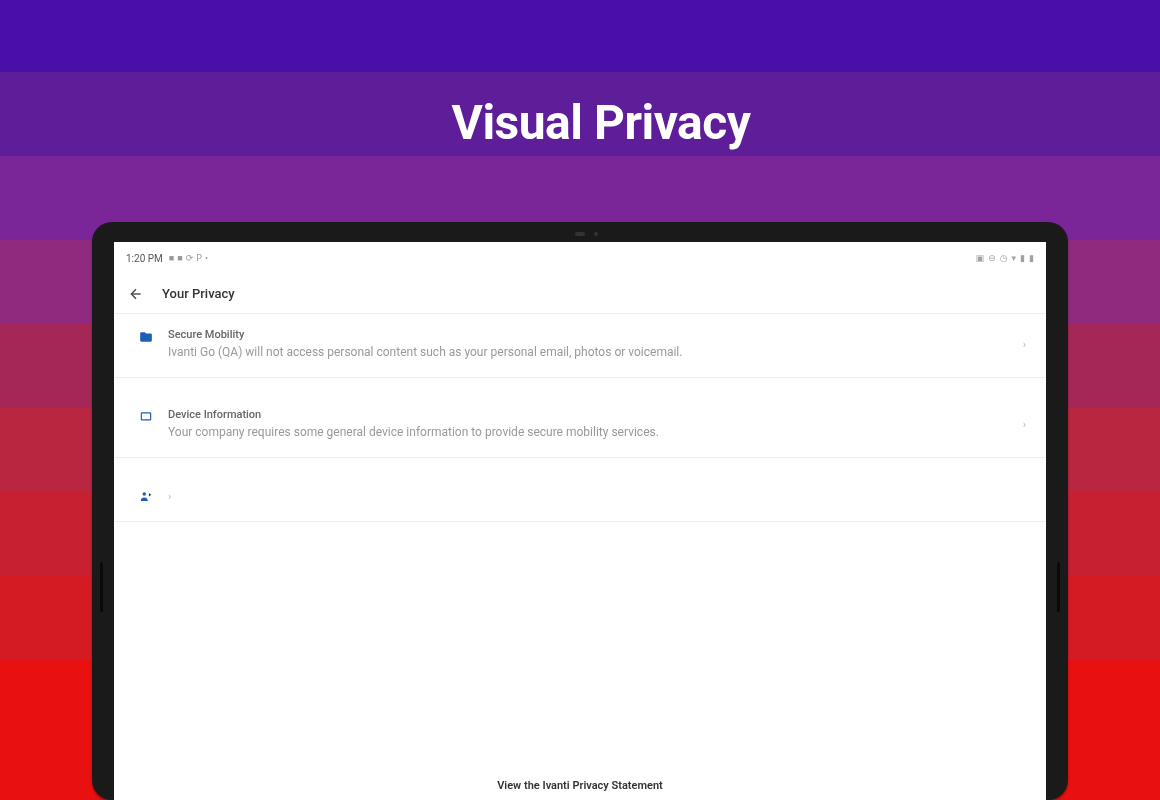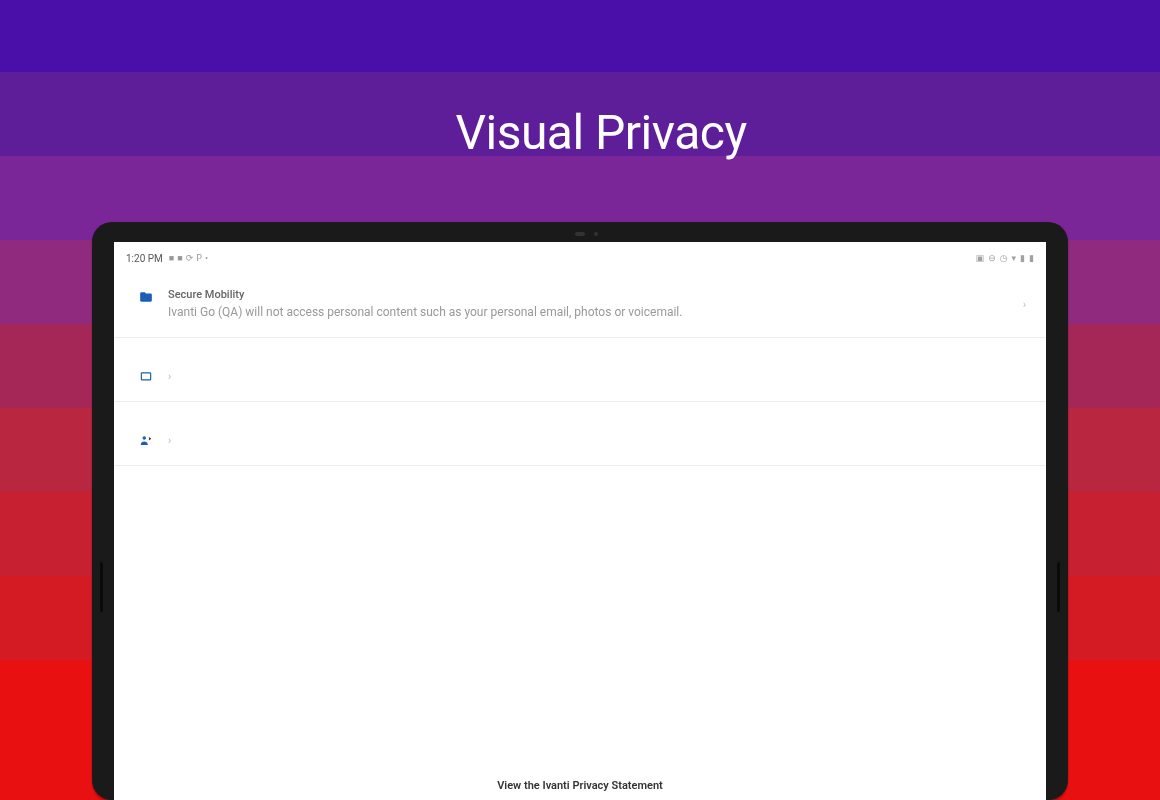--- a/index.html
+++ b/index.html
@@ -18,27 +18,27 @@
         #a52758 40.5%, #a52758 51%,
         #b92640 51%, #b92640 61.5%,
         #c72030 61.5%, #c72030 72%,
         #d41a22 72%, #d41a22 82.5%,
         #e81010 82.5%, #e81010 100%
       );
     }
     
     .promo-title {
       position: absolute;
-      top: 104px;
+      top: 94px;
       left: 0;
       width: 100%;
       text-align: center;
       color: #fff;
       font-size: 48px;
-      font-weight: 400;
+      font-weight: 700;
       letter-spacing: -0.5px;
       padding-left: 42px;
     }
     
     .tablet {
       position: absolute;
       top: 222px;
       left: 92px;
       width: 976px;
       height: 578px;
@@ -203,20 +203,29 @@
         <span class="status-icons-right">
           <span>▣</span>
           <span>⊖</span>
           <span>◷</span>
           <span>▾</span>
           <span>▮</span>
           <span>▮</span>
         </span>
       </div>
 
+      <div class="app-bar">
+        <div class="back-arrow">
+          <svg width="16" height="16" viewBox="0 0 24 24" fill="none" stroke="currentColor" stroke-width="2">
+            <line x1="19" y1="12" x2="5" y2="12"></line>
+            <polyline points="12 19 5 12 12 5"></polyline>
+          </svg>
+        </div>
+        <div class="app-bar-title">Your Privacy</div>
+      </div>
 
       <div class="content">
 
         <div class="list-item">
           <div class="list-icon icon-folder">
             <svg width="14" height="14" viewBox="0 0 24 24" fill="currentColor">
                 <path d="M10 4H4c-1.1 0-2 .9-2 2v12c0 1.1.9 2 2 2h16c1.1 0 2-.9 2-2V8c0-1.1-.9-2-2-2h-8l-2-2z"></path>
               </svg>
           </div>
           <div class="list-body">
@@ -224,20 +233,24 @@
             <div class="list-desc">Ivanti Go (QA) will not access personal content such as your personal email, photos or voicemail.</div>
           </div>
           <div class="list-chevron">›</div>
         </div>
 
         <div class="list-item">
           <div class="list-icon icon-device">
             <svg width="14" height="14" viewBox="0 0 24 24" fill="none" stroke="currentColor" stroke-width="2">
                 <rect x="4" y="5" width="16" height="12" rx="1"></rect>
               </svg>
+          </div>
+          <div class="list-body">
+            <div class="list-title">Device Information</div>
+            <div class="list-desc">Your company requires some general device information to provide secure mobility services.</div>
           </div>
           <div class="list-chevron">›</div>
         </div>
 
         <div class="list-item">
           <div class="list-icon icon-security">
             <svg width="14" height="14" viewBox="0 0 24 24" fill="currentColor">
                 <circle cx="9" cy="7" r="3"></circle>
                 <path d="M3 18c0-3 3-5 6-5s6 2 6 5v1H3v-1z"></path>
                 <path d="M17 5l4 3-4 3V5z" fill="#333"></path>

